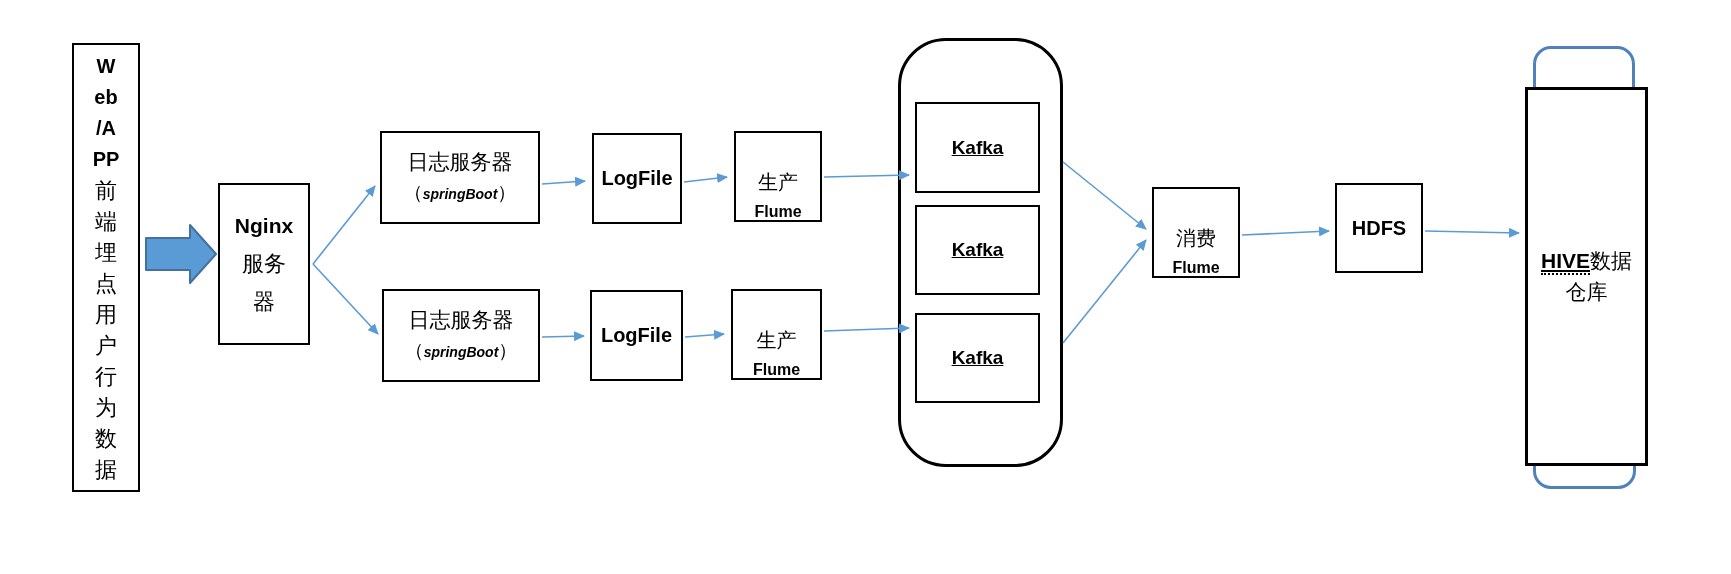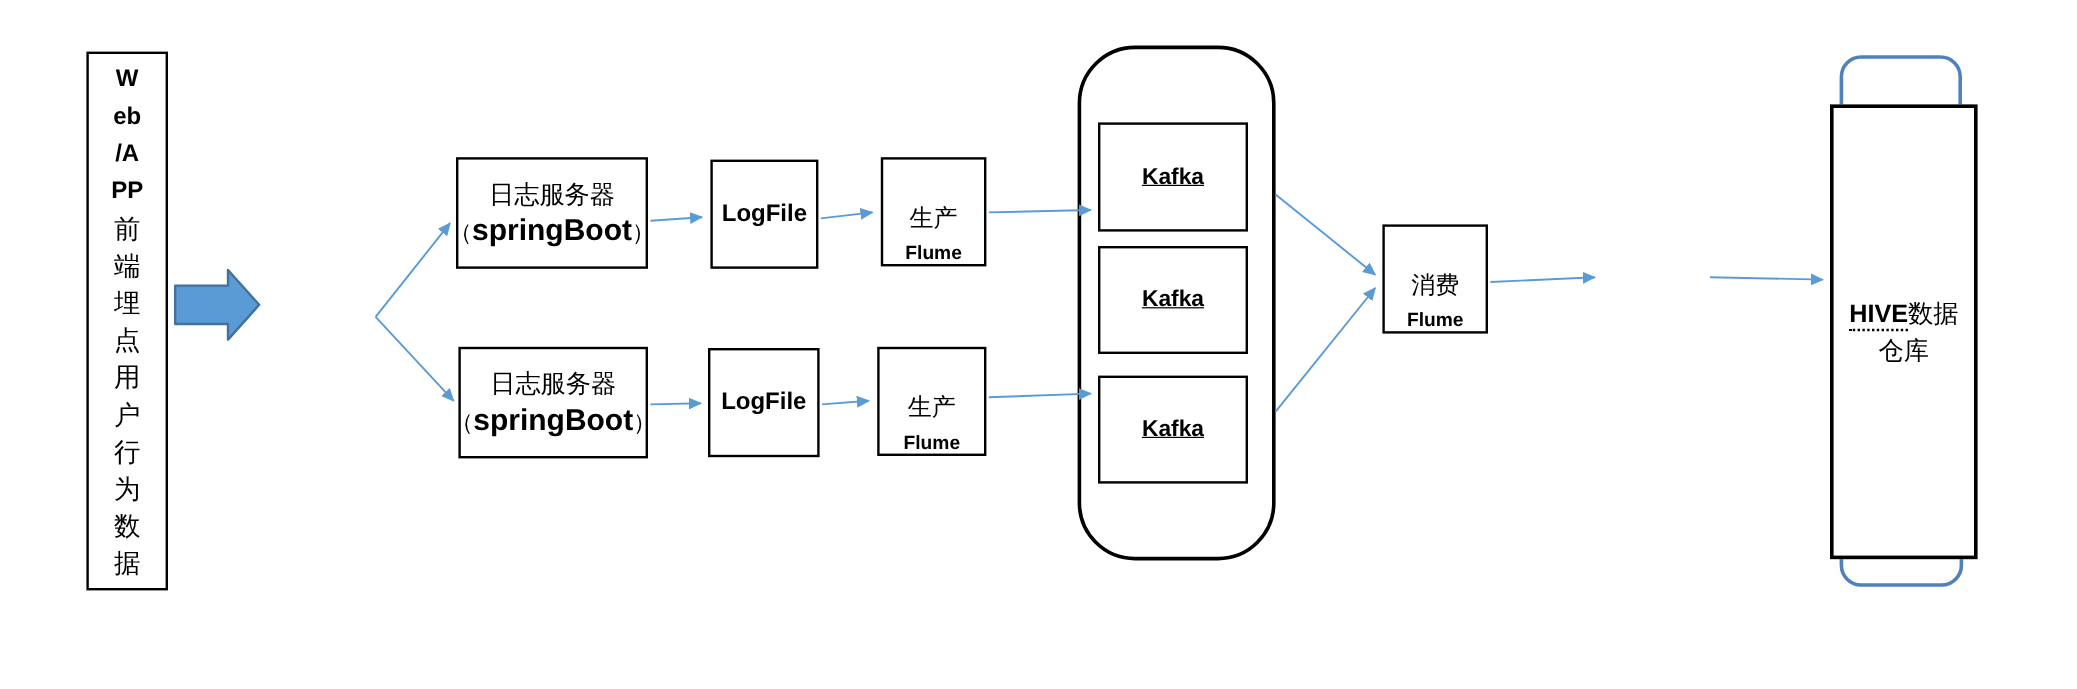--- a/index.html
+++ b/index.html
@@ -40,21 +40,21 @@
   .n-source .line.en { font-size: 20px; }
   
   .n-nginx { left: 218px; top: 183px; width: 92px; height: 162px; }
   .n-nginx .line { line-height: 38px; font-size: 22px; }
   .n-nginx .line.en { font-size: 21px; }
   
   .n-logserver-top { left: 380px; top: 131px; width: 160px; height: 93px; }
   .n-logserver-bottom { left: 382px; top: 289px; width: 158px; height: 93px; }
   .logserver-title { font-size: 21px; line-height: 31px; }
   .logserver-sub { font-size: 19px; line-height: 29px; }
-  .logserver-sub .en { font-size: 25px; }
+  .logserver-sub .en { font-size: 14px; font-style: italic; }
   
   .n-logfile-top { left: 592px; top: 133px; width: 90px; height: 91px; }
   .n-logfile-bottom { left: 590px; top: 290px; width: 93px; height: 91px; }
   .logfile-label { font-size: 20px; }
   
   .n-pflume-top { left: 734px; top: 131px; width: 88px; height: 91px; }
   .n-pflume-bottom { left: 731px; top: 289px; width: 91px; height: 91px; }
   .flume-title { font-size: 20px; line-height: 29px; margin-top: 40px; }
   .flume-sub { font-size: 16px; line-height: 29px; }
   
@@ -83,20 +83,21 @@
     border: 3px solid #4f81bd;
     border-radius: 18px;
     background: #ffffff;
     z-index: 1;
   }
   .hive-tab-top { left: 1533px; top: 46px; width: 102px; height: 60px; }
   .hive-tab-bottom { left: 1533px; top: 425px; width: 103px; height: 64px; }
   .n-hive { left: 1525px; top: 87px; width: 123px; height: 379px; border-width: 3px; }
   .n-hive .line { font-size: 21px; line-height: 31px; }
   .hive-name {
+    text-decoration: underline;
     border-bottom: 2px dotted #000;
     padding-bottom: 1px;
   }
 </style>
 </head>
 <body>
 
 <div class="canvas">
 
   <div class="n-kafka-cluster"></div>
@@ -139,20 +140,25 @@
     <div class="line">埋</div>
     <div class="line">点</div>
     <div class="line">用</div>
     <div class="line">户</div>
     <div class="line">行</div>
     <div class="line">为</div>
     <div class="line">数</div>
     <div class="line">据</div>
   </div>
 
+  <div class="shape n-nginx">
+    <div class="line en">Nginx</div>
+    <div class="line">服务</div>
+    <div class="line">器</div>
+  </div>
 
   <div class="shape n-logserver-top">
     <div class="logserver-title">日志服务器</div>
     <div class="logserver-sub">
       <span>（</span><span class="en">springBoot</span><span>）</span>
     </div>
   </div>
 
   <div class="shape n-logserver-bottom">
     <div class="logserver-title">日志服务器</div>
@@ -185,20 +191,23 @@
   </div>
   <div class="shape n-kafka-3">
     <div class="kafka-label en">Kafka</div>
   </div>
 
   <div class="shape n-cflume">
     <div class="flume-title">消费</div>
     <div class="flume-sub en">Flume</div>
   </div>
 
+  <div class="shape n-hdfs">
+    <div class="hdfs-label en">HDFS</div>
+  </div>
 
   <div class="shape n-hive">
     <div class="line">
       <span class="en hive-name">HIVE</span><span>数据</span>
     </div>
     <div class="line">仓库</div>
   </div>
 
 </div>
 

